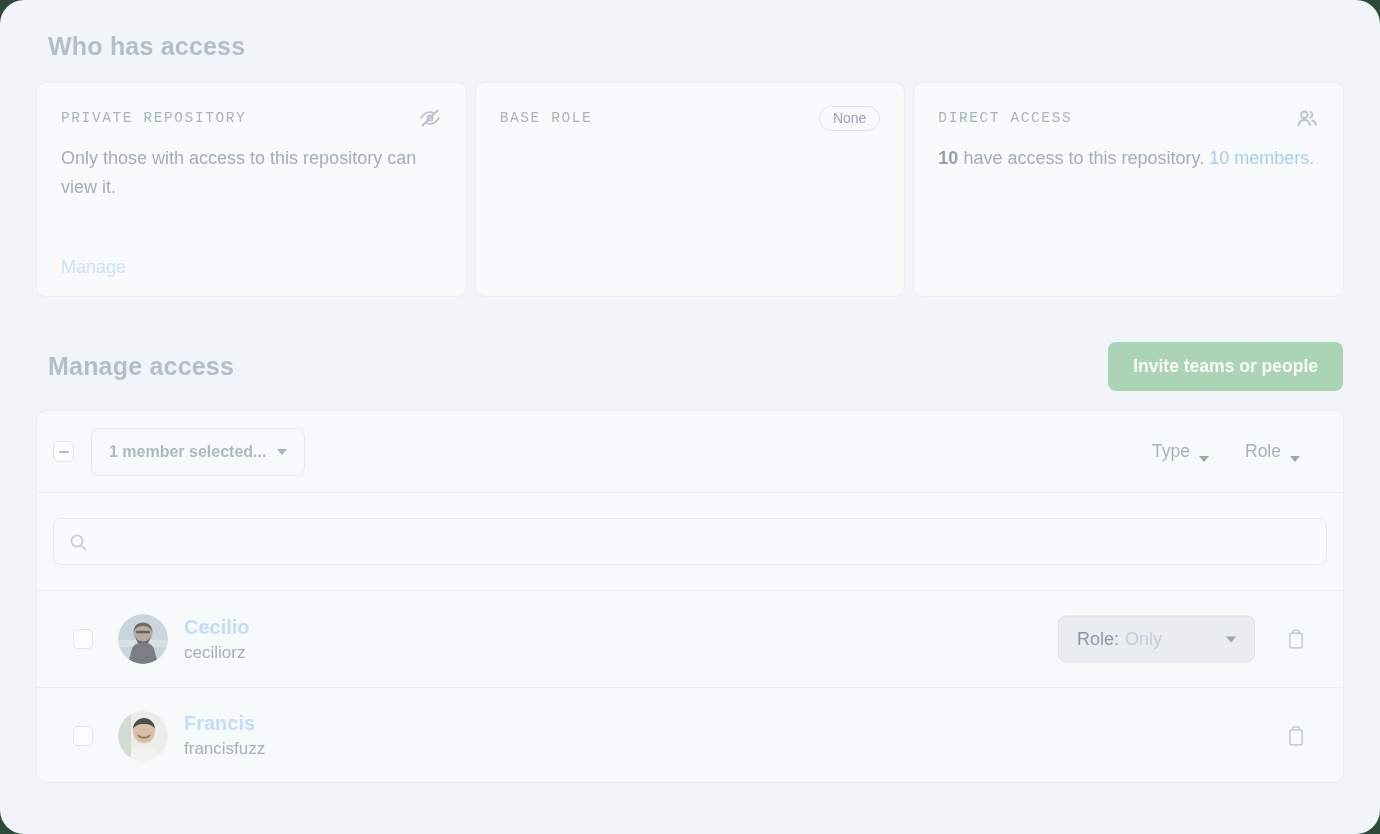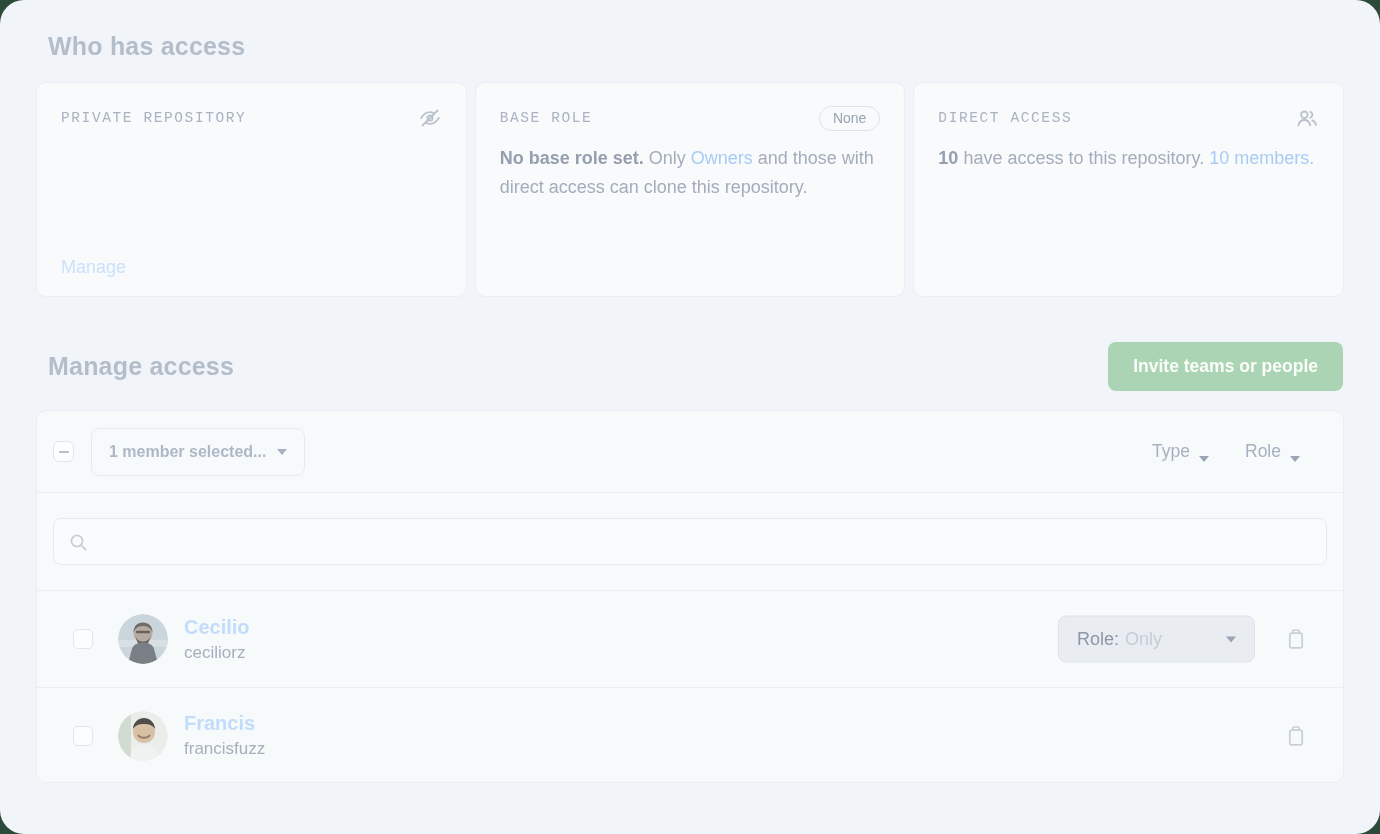--- a/index.html
+++ b/index.html
@@ -102,30 +102,30 @@
       <div class="card-head">
         <span class="card-label">PRIVATE REPOSITORY</span>
         <span class="card-icon">
           <svg width="24" height="24" viewBox="0 0 24 24" fill="none" stroke="currentColor" stroke-width="1.8" stroke-linecap="round">
             <path d="M3.2 12c2.4-3.9 5.6-5.9 8.8-5.9 1.2 0 2.4.3 3.6.9M20.8 12c-2.4 3.9-5.6 5.9-8.8 5.9-1.2 0-2.4-.3-3.6-.9"></path>
             <circle cx="12" cy="12" r="2.6"></circle>
             <path d="M19.5 4.5 4.5 19.5"></path>
           </svg>
         </span>
       </div>
+      <div class="card-body">
+        <span>Only those with access to this repository can view it.</span>
+      </div>
       <a class="manage-link">Manage</a>
     </div>
 
     <div class="card">
       <div class="card-head">
         <span class="card-label">BASE ROLE</span>
         <span class="pill">None</span>
-      </div>
-      <div class="card-body">
-        <span class="bold">No base role set.</span><span> Only </span><a class="link-med">Owners</a><span> and those with direct access can clone this repository.</span>
       </div>
     </div>
 
     <div class="card">
       <div class="card-head">
         <span class="card-label">DIRECT ACCESS</span>
         <span class="card-icon">
           <svg width="24" height="24" viewBox="0 0 24 24" fill="none" stroke="currentColor" stroke-width="1.8" stroke-linecap="round">
             <circle cx="9.3" cy="8.8" r="3.3"></circle>
             <path d="M3.4 19.2c.8-3.3 3.1-5.2 5.9-5.2s5.1 1.9 5.9 5.2"></path>

